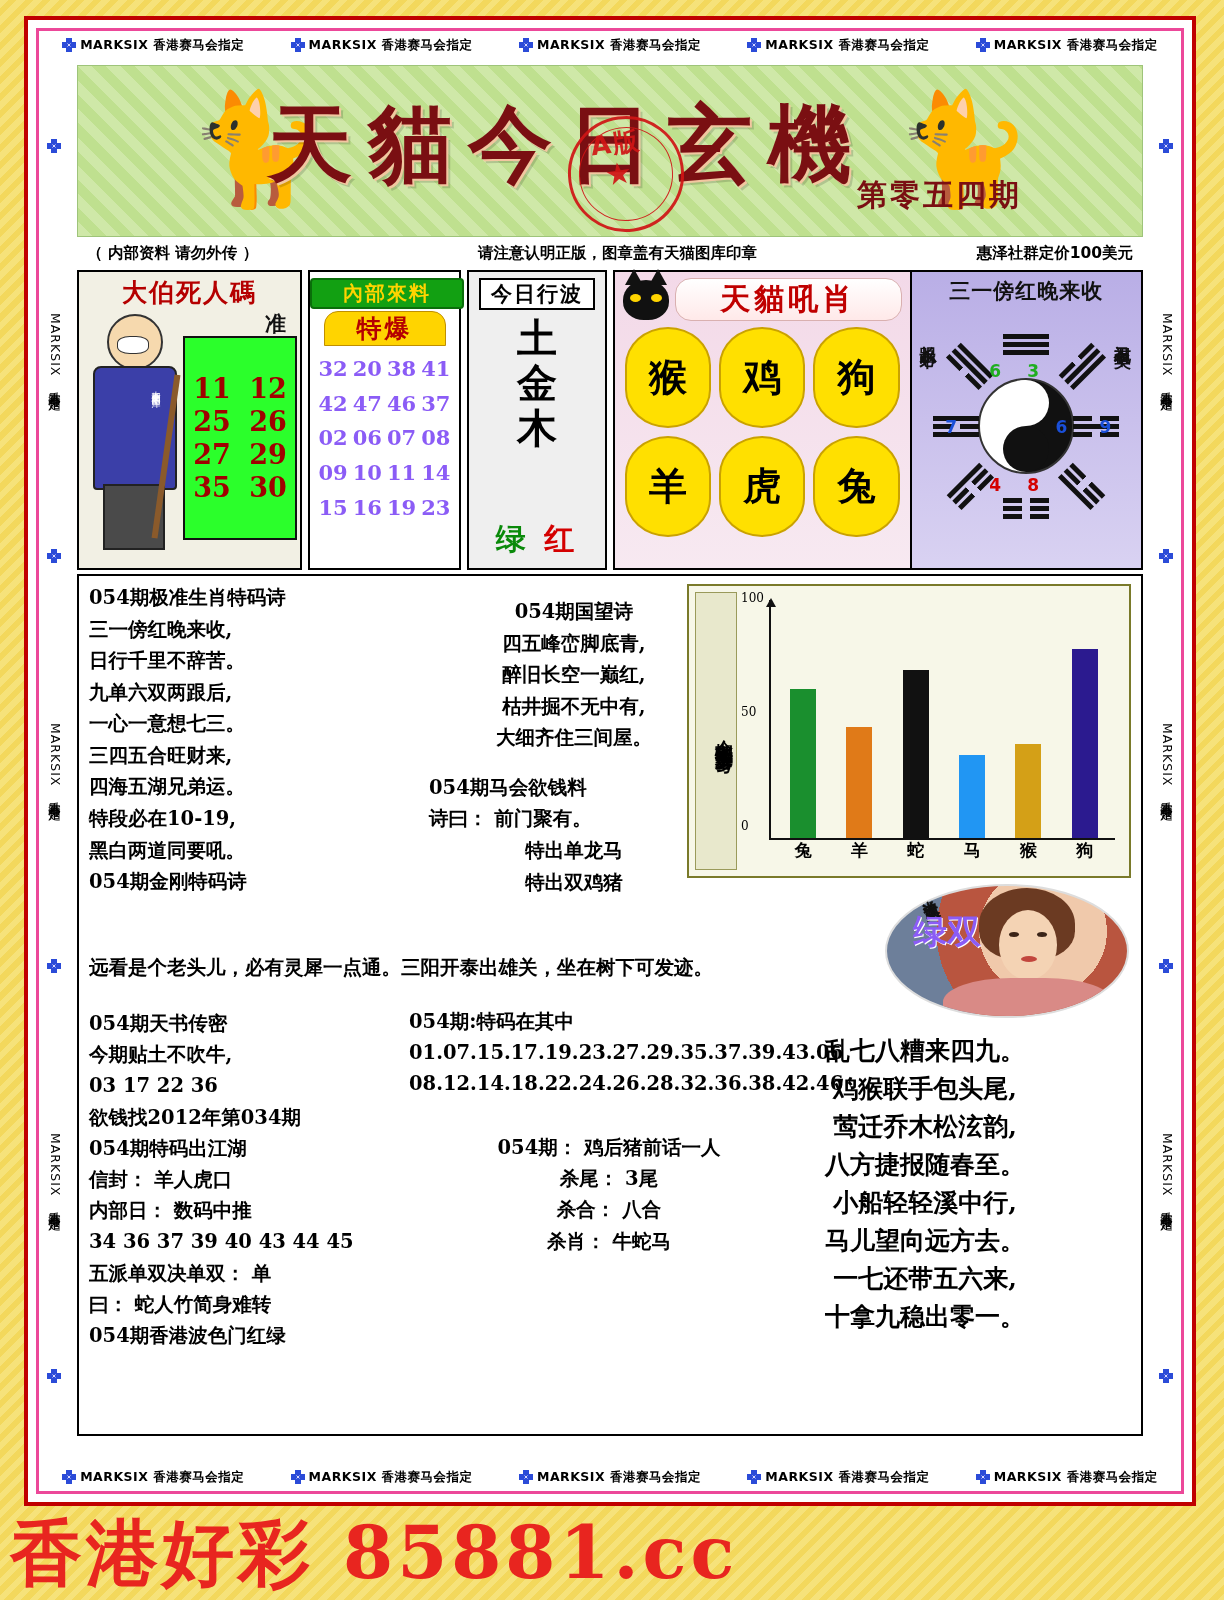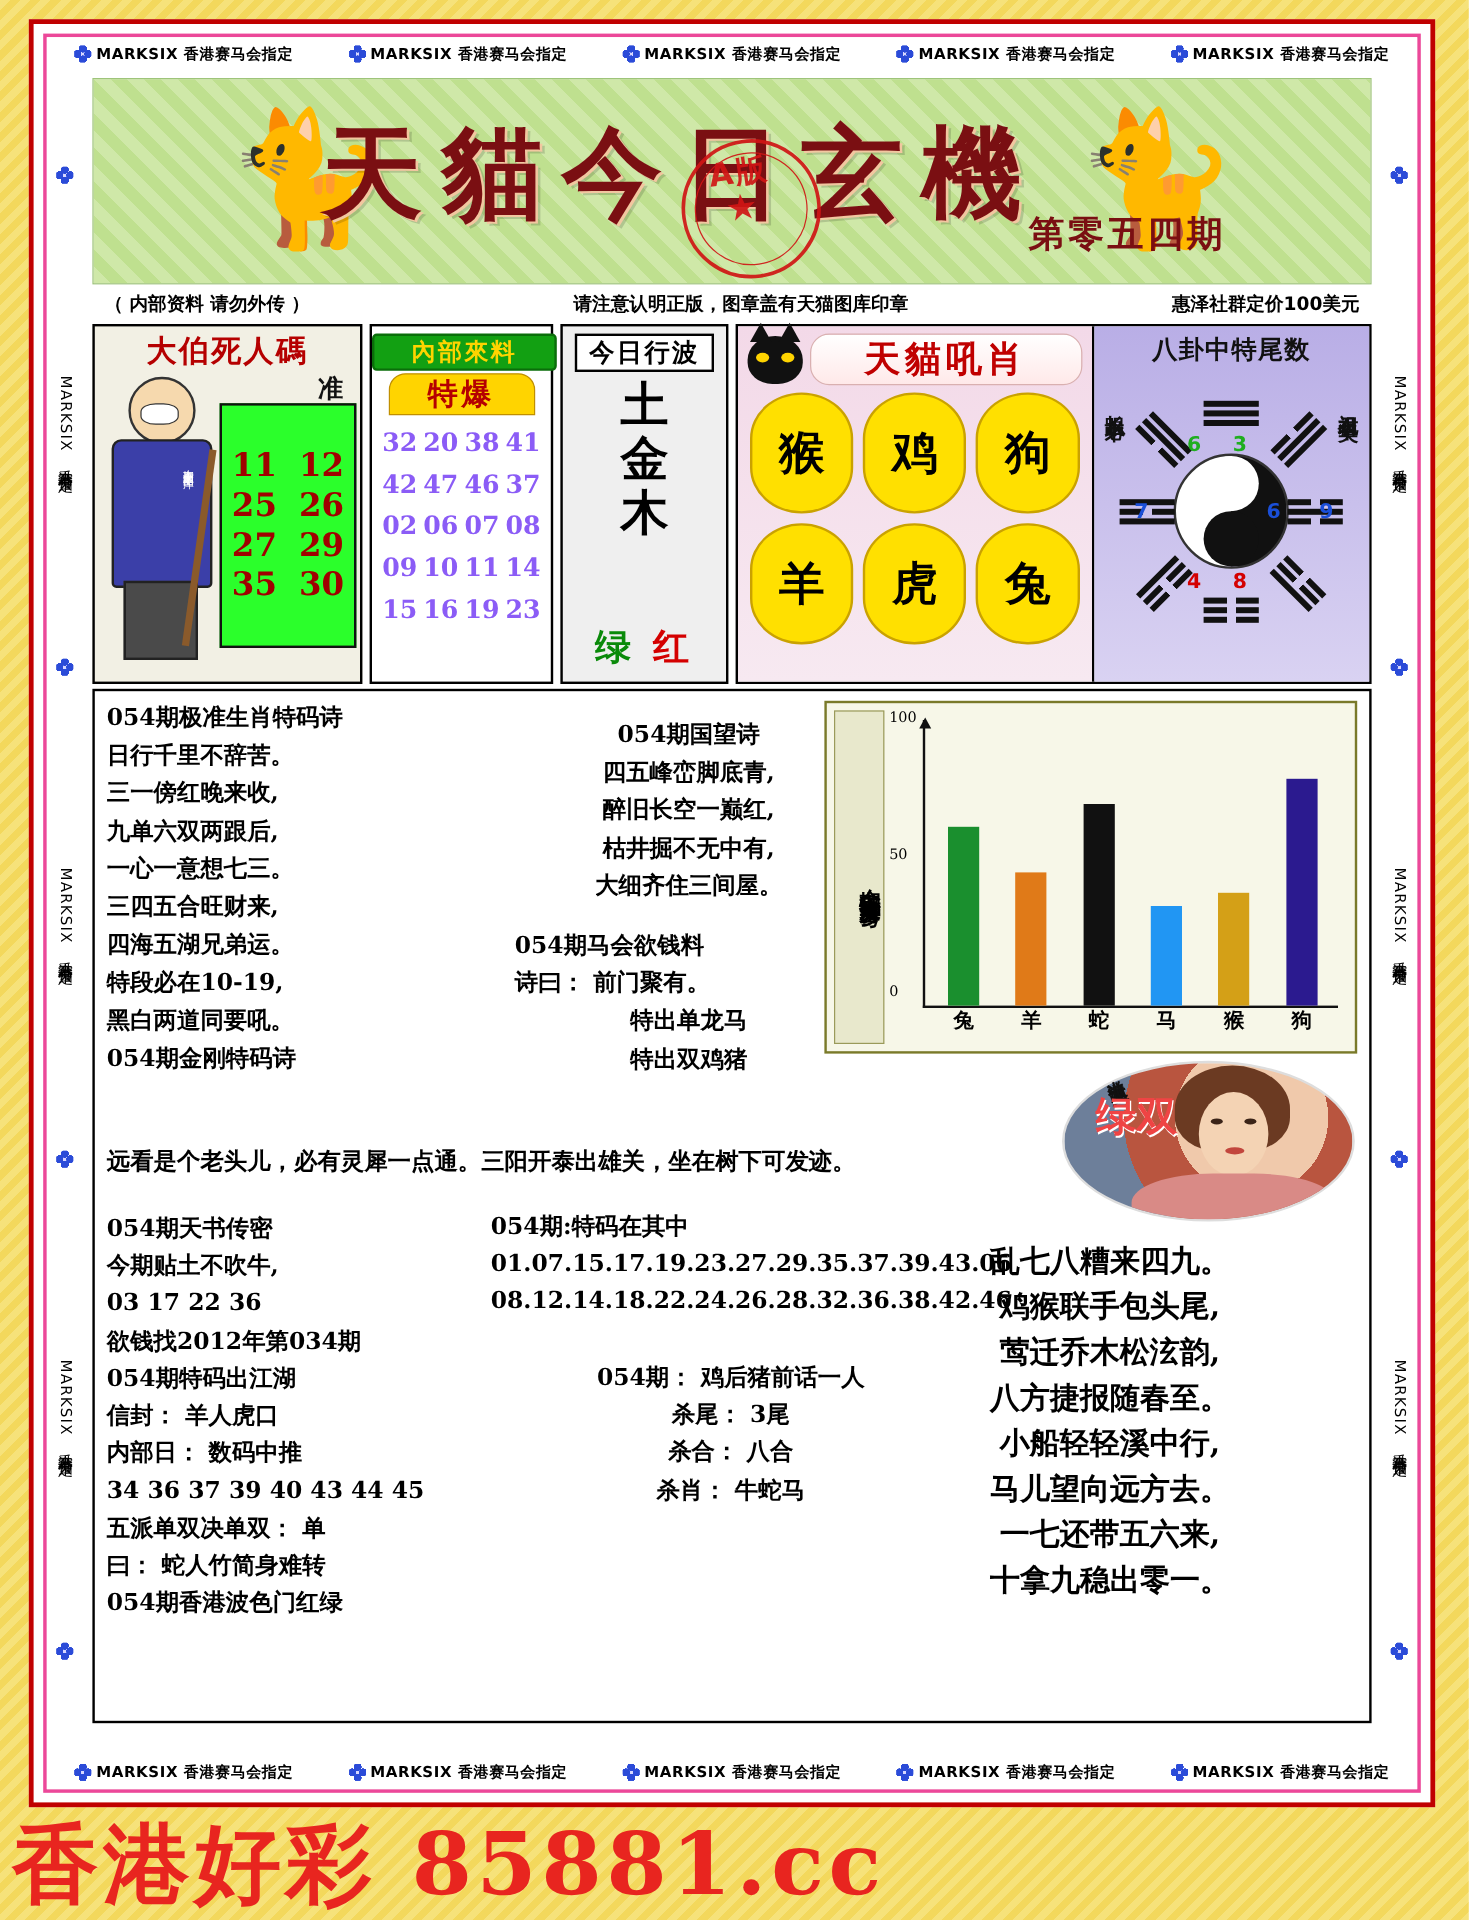--- a/index.html
+++ b/index.html
@@ -231,21 +231,21 @@
     background:radial-gradient(circle at 65% 35%,#f0c9ab 0 36%,#b9553f 36% 60%,#6d7f9a 60% 100%);
     border:2px solid #ddd;
   }
   .photo .hair{position:absolute;left:92px;top:2px;width:96px;height:72px;border-radius:50% 50% 40% 40%;background:#6b3a22;}
   .photo .face{position:absolute;left:112px;top:24px;width:58px;height:70px;border-radius:50%;background:#f4d3b4;}
   .photo .eye{position:absolute;top:46px;width:10px;height:5px;background:#3b2418;border-radius:50%;}
   .photo .eye.l{left:122px;} .photo .eye.r{left:150px;}
   .photo .lip{position:absolute;left:134px;top:70px;width:16px;height:6px;background:#c2463d;border-radius:50%;}
   .photo .body{position:absolute;left:56px;top:92px;width:170px;height:60px;background:#d98a86;border-radius:40% 40% 0 0;}
   .greendbl{
-    position:absolute;right:148px;top:30px;color:#ef4444;font-weight:bold;font-size:34px;
+    position:absolute;right:148px;top:30px;color:#8b5cf6;font-weight:bold;font-size:34px;
     font-family:"DejaVu Serif","Liberation Serif",serif;text-shadow:1px 1px 0 #fff;line-height:1.0;
   }
   .arcs{
     position:absolute;right:196px;top:6px;color:#111;font-weight:bold;font-size:15px;
     writing-mode:vertical-rl;transform:rotate(-22deg);letter-spacing:1px;
   }
   .poem{
     position:absolute;right:16px;top:456px;width:400px;text-align:center;
     font-size:25px;line-height:1.52;font-weight:bold;color:#000;
   }
@@ -439,21 +439,21 @@
             <div class="zodiacs">
               <span class="zo">猴</span>
               <span class="zo">鸡</span>
               <span class="zo">狗</span>
               <span class="zo">羊</span>
               <span class="zo">虎</span>
               <span class="zo">兔</span>
             </div>
           </div>
           <div class="p4b">
-            <div class="t">八卦中特尾数</div>
+            <div class="t">三一傍红晚来收</div>
             <span class="vside" style="left:6px;top:60px;">长跟必中</span>
             <span class="vside" style="right:6px;top:60px;">祝君中奖</span>
             <div class="bagua">
               <span class="yy"></span>
               <span class="trig" style="left:72px;top:0;">
                   <i></i>
                   <i></i>
                   <i></i>
                 </span>
               <span class="trig" style="left:72px;bottom:0;">
@@ -500,22 +500,22 @@
               <span class="bnum r" style="left:96px;bottom:26px;">8</span>
             </div>
           </div>
         </div>
       </div>
 
       <div class="main">
 
         <div class="colA">
           <div>054期极准生肖特码诗</div>
+          <div>三一傍红晚来收,</div>
           <div>日行千里不辞苦。</div>
-          <div>三一傍红晚来收,</div>
           <div>九单六双两跟后,</div>
           <div>一心一意想七三。</div>
           <div>三四五合旺财来,</div>
           <div>四海五湖兄弟运。</div>
           <div>特段必在10-19,</div>
           <div>黑白两道同要吼。</div>
           <div>054期金刚特码诗</div>
         </div>
 
         <div class="colB">

